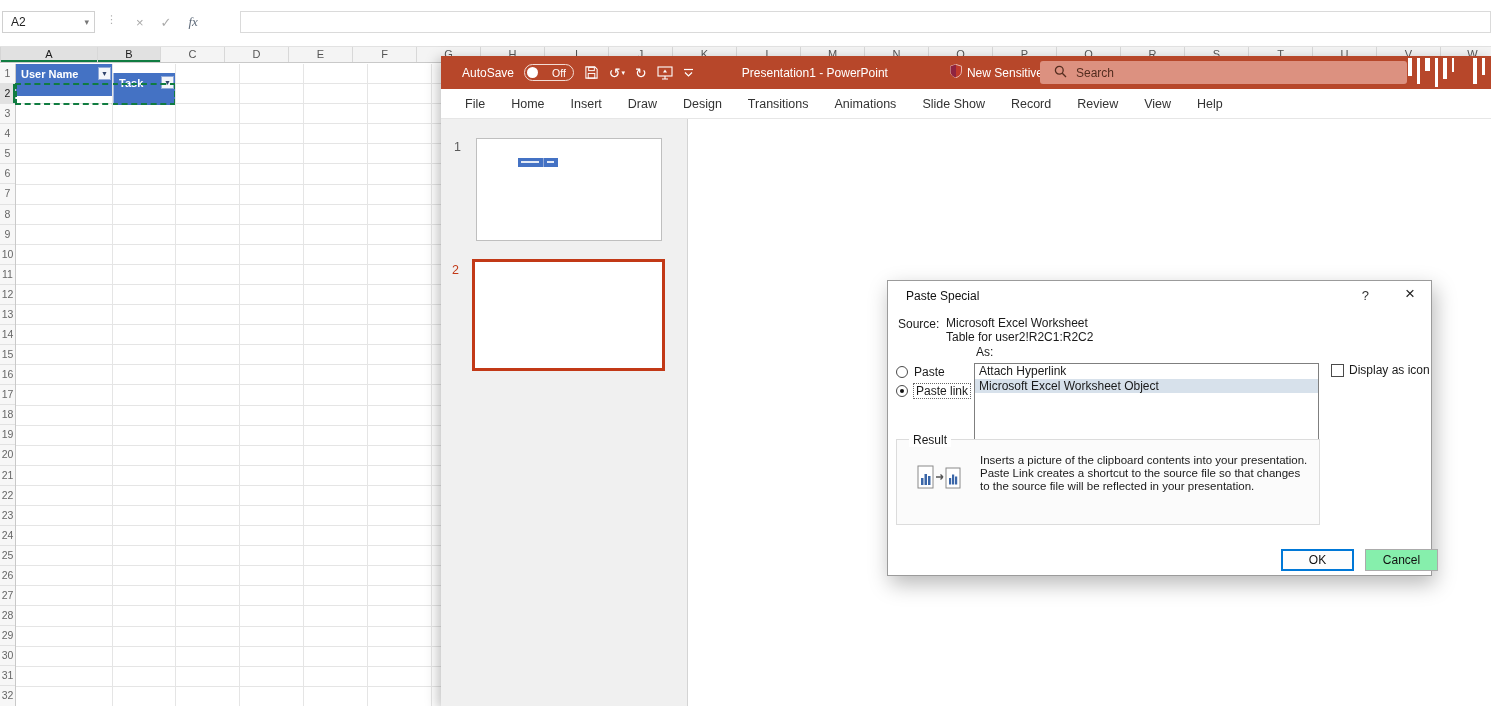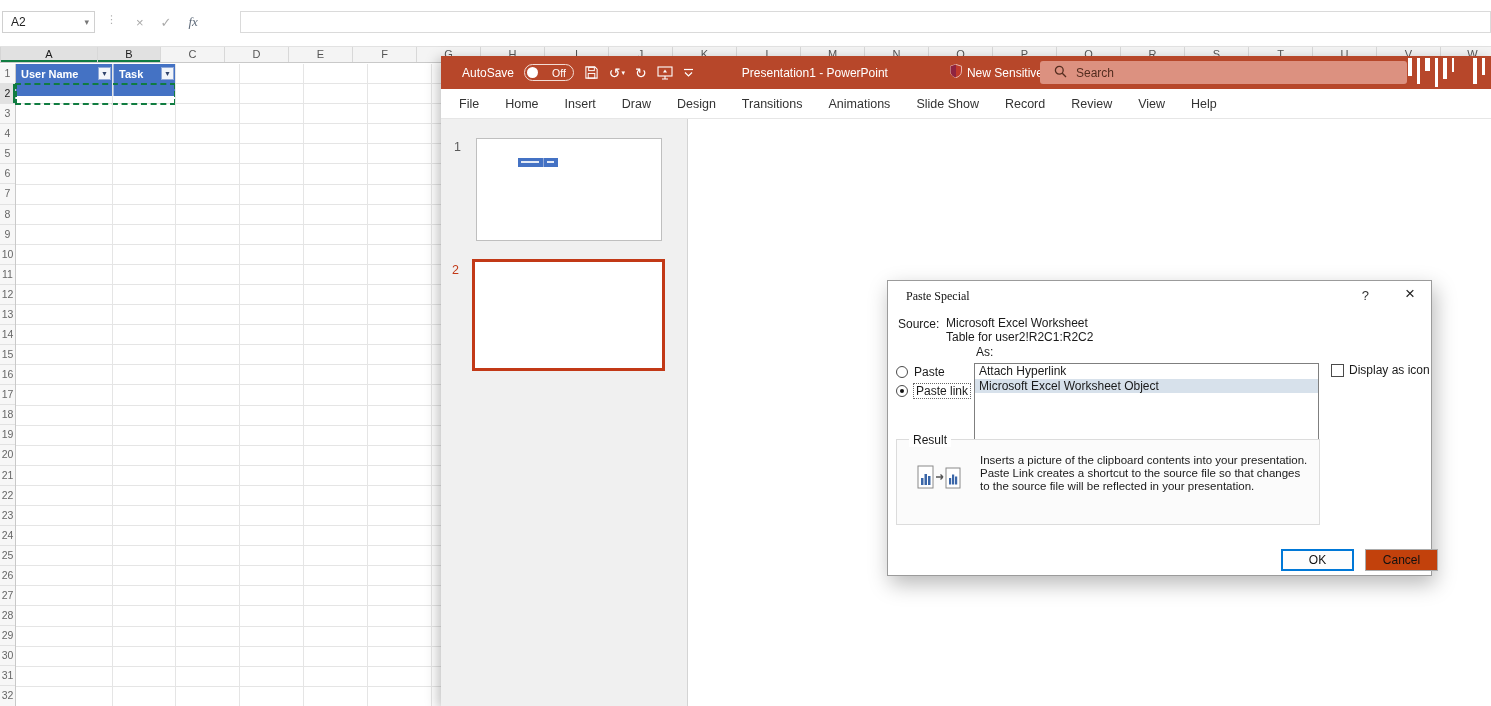--- a/index.html
+++ b/index.html
@@ -48,41 +48,41 @@
   .tb-icon { display:inline-flex; align-items:center; color:#fff; font-size:14px; line-height:1; }
   .tb-icon .mini { font-size:7px; margin-left:1px; }
   .ppt-title { margin-left:38px; white-space:nowrap; }
   .sens-wrap { margin-left:52px; display:inline-flex; align-items:center; gap:5px; white-space:nowrap; }
   .ppt-search { position:absolute; left:599px; top:5px; width:367px; height:23px; background:var(--search-bg);
                 border-radius:3px; display:flex; align-items:center; gap:9px; padding-left:14px;
                 color:var(--search-text); font-size:12px; }
   .tb-artifacts { position:absolute; left:967px; top:2px; height:30px; display:flex; align-items:flex-start; gap:5px; }
   .tb-artifacts i { display:block; background:#fff; }
 
-  .ppt-menubar { height:30px; background:#fff; border-bottom:1px solid #E6E6E6; display:flex; align-items:center; padding-left:5px;text-align:right; }
+  .ppt-menubar { height:30px; background:#fff; border-bottom:1px solid #E6E6E6; display:flex; align-items:center; padding-left:11px;text-align:right; }
   .menu-item { padding:0 13px; font-size:12.5px; color:#333; line-height:30px; white-space:nowrap; }
 
   .ppt-content { position:absolute; left:0; top:63px; right:0; bottom:0; display:flex; }
   .ppt-thumbs { position:relative; width:247px; background:#F0F0F0; border-right:1px solid #D4D4D4; flex:none; }
   .thumb-num { position:absolute; font-size:12.5px; color:#5A5A5A; }
   .thumb-num.sel { color:var(--slide-accent); }
   .thumb1 { position:absolute; left:35px; top:19px; width:186px; height:103px; background:#fff; border:1px solid #BFBFBF; }
   .thumb2 { position:absolute; left:31px; top:140px; width:193px; height:112px; background:#fff; border:3px solid var(--slide-accent); }
   .mini-table { position:absolute; left:41px; top:19px; display:flex; }
   .mini-table i { display:block; background:var(--excel-blue); height:9px; position:relative; }
   .mini-table i::after { content:""; position:absolute; left:3px; top:3px; right:4px; height:2px; background:rgba(255,255,255,0.85); }
   .mt1 { width:26px; border-right:1px solid #8FA8D8; }
   .mt2 { width:14px; }
   .ppt-main { flex:1; background:#fff; }
 
   
   #dlg { position:absolute; left:887px; top:280px; width:545px; height:296px; background:#fff; z-index:50;
          border:1px solid #9B9B9B; box-shadow:3px 8px 20px rgba(0,0,0,0.28); font-size:12px; color:#1a1a1a; }
   .dlg-titlerow { position:relative; height:30px; }
-  .dlg-title { position:absolute; left:18px; top:8px; font-size:12px; color:#111;font-family:Liberation Serif, serif; }
+  .dlg-title { position:absolute; left:18px; top:8px; font-size:12px; color:#111; }
   .dlg-help { position:absolute; right:62px; top:7px; font-size:13px; color:#333; }
   .dlg-close { position:absolute; right:16px; top:4px; font-size:17px; color:#222; line-height:1; }
   .dlg-src { position:absolute; left:10px; top:36px; display:flex; }
   .dlg-src .lbl { width:48px; }
   .src-val div { line-height:13.5px; }
   .as-label { position:absolute; left:88px; top:64px; }
   .radio-row { position:absolute; left:8px; display:flex; align-items:center; gap:6px; }
   .rb { width:12px; height:12px; border:1px solid #4A4A4A; border-radius:50%; background:#fff; position:relative; flex:none; }
   .rb.checked::after { content:""; position:absolute; left:3px; top:3px; width:4px; height:4px; border-radius:50%; background:#111; }
   .focus-dotted { outline:1px dotted #666; padding:0 2px; }
@@ -92,21 +92,21 @@
   .chk-row { position:absolute; left:443px; top:82px; display:flex; align-items:center; gap:5px; white-space:nowrap; }
   .cb { width:13px; height:13px; border:1px solid #4A4A4A; background:#fff; flex:none; }
   .result-box { position:absolute; left:8px; top:158px; width:424px; height:86px; border:1px solid #DCDCDC; background:#FBFBFB; }
   .result-legend { position:absolute; left:12px; top:-7px; background:#fff; padding:0 4px; }
   .result-inner { display:flex; gap:17px; padding:14px 8px 0 20px; }
   .result-inner svg { margin-top:10px; flex:none; }
   .result-inner p { width:338px; font-size:11.5px; line-height:13px; color:#1a1a1a; }
   .dlg-buttons { position:absolute; left:381px; top:268px; display:flex; gap:11px; }
   .dlg-buttons button { width:73px; height:22px; font-size:12px; font-family:"Liberation Sans", sans-serif; color:#111; }
   .btn-ok { background:#FDFDFD; border:2px solid var(--ok-border);margin-left:12px; }
-  .btn-cancel { background:#c2410c; border:1px solid #ABABAB; }
+  .btn-cancel { background:#86efac; border:1px solid #ABABAB; }
 </style>
 </head>
 <body>
 
 <section id="excel">
   <div class="xl-topbar">
     <div class="namebox">
       <span>A2</span>
       <span class="nb-chev">▾</span>
     </div>
@@ -179,21 +179,21 @@
         <div class="rowhead">29</div>
         <div class="rowhead">30</div>
         <div class="rowhead">31</div>
         <div class="rowhead">32</div>
       </div>
     <div class="xl-cells" id="xl-cells">
       <div class="hdrcell" style="left:0; width:97px;">
         <span>User Name</span>
         <span class="filterbtn">▼</span>
       </div>
-      <div class="hdrcell" style="left:97px; width:63px; border-left:1px solid rgba(255,255,255,0.5);">
+      <div class="hdrcell" style="left:97px; width:63px; border-left:1px solid rgba(255,255,255,0.5);margin-top:9px;">
         <span>Task</span>
         <span class="filterbtn">▼</span>
       </div>
       <div class="marquee"></div>
     <div class="vline" style="left: 96px;"></div>
         <div class="vline" style="left: 159px;"></div>
         <div class="vline" style="left: 223px;"></div>
         <div class="vline" style="left: 287px;"></div>
         <div class="vline" style="left: 351px;"></div>
         <div class="vline" style="left: 415px;"></div>

